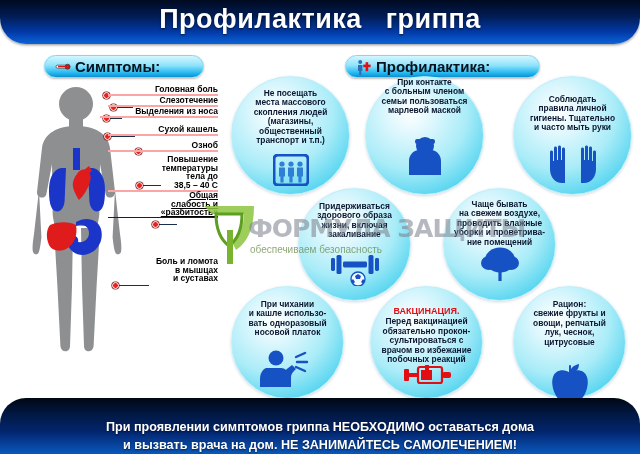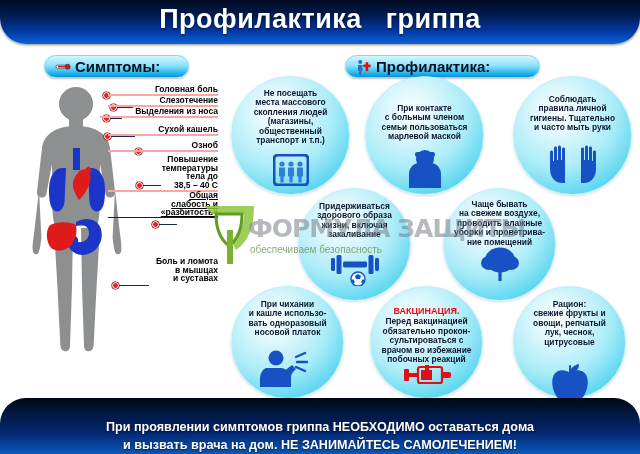--- a/index.html
+++ b/index.html
@@ -28,21 +28,21 @@
 
   
   .pill {
     position:absolute; height:23px;
     background:linear-gradient(180deg,#d5f6ff 0%,#8fe3fb 45%,#27b9ef 80%,#0a8fd4 100%);
     border-radius:12px; border:1px solid #7fd9f5;
     display:flex; align-items:center; padding:0 10px;
     box-shadow:0 1px 2px rgba(0,0,0,.25);
   }
   .pill-text { font-size:15px; font-weight:bold; color:#06121f; white-space:nowrap; }
-  #pill-symptoms { left:44px; top:55px; width:145px; }
+  #pill-symptoms { left:44px; top:55px; width:160px; }
   #pill-prevention { left:345px; top:55px; width:195px; }
   .pill-ico { width:16px; height:16px; margin-right:4px; flex:0 0 auto; }
 
   
   .body-fig { position:absolute; left:14px; top:82px; width:126px; height:300px; }
 
   .sym-label {
     position:absolute; font-size:8.5px; font-weight:bold; color:#000;
     text-align:right; line-height:1.02; white-space:pre;
     border-bottom:2px solid #fca5a5; padding-bottom:0px;
@@ -195,21 +195,21 @@
           <circle cx="18" cy="10" r="2.6"></circle>
             <path d="M15 13.6h6v9h-1.4v6h-3.2v-6H15z"></path>
           <circle cx="27" cy="10" r="2.6"></circle>
             <path d="M24 13.6h6v9h-1.4v6h-3.2v-6H24z"></path>
         </g>
       </svg>
     </div>
   </div>
 
   <div class="circ" style="left:365px; top:76px; width:119px; height:119px;">
-    <div class="circ-text" style="margin-top:27px;">При контакте
+    <div class="circ-text" style="margin-top:1px;">При контакте
 с больным членом
 семьи пользоваться
 марлевой маской</div>
     <div class="circ-ico">
       <svg width="42" height="40" viewBox="0 0 42 40">
         <circle cx="21" cy="11" r="9" fill="#1652c4"></circle>
         <rect x="11" y="4" width="20" height="5" rx="2.2" fill="#1652c4"></rect>
         <path d="M14 15c-5 1-9 5-9 11v14h32V26c0-6-4-10-9-11-2 3-12 3-14 0z" fill="#1652c4"></path>
       </svg>
     </div>

